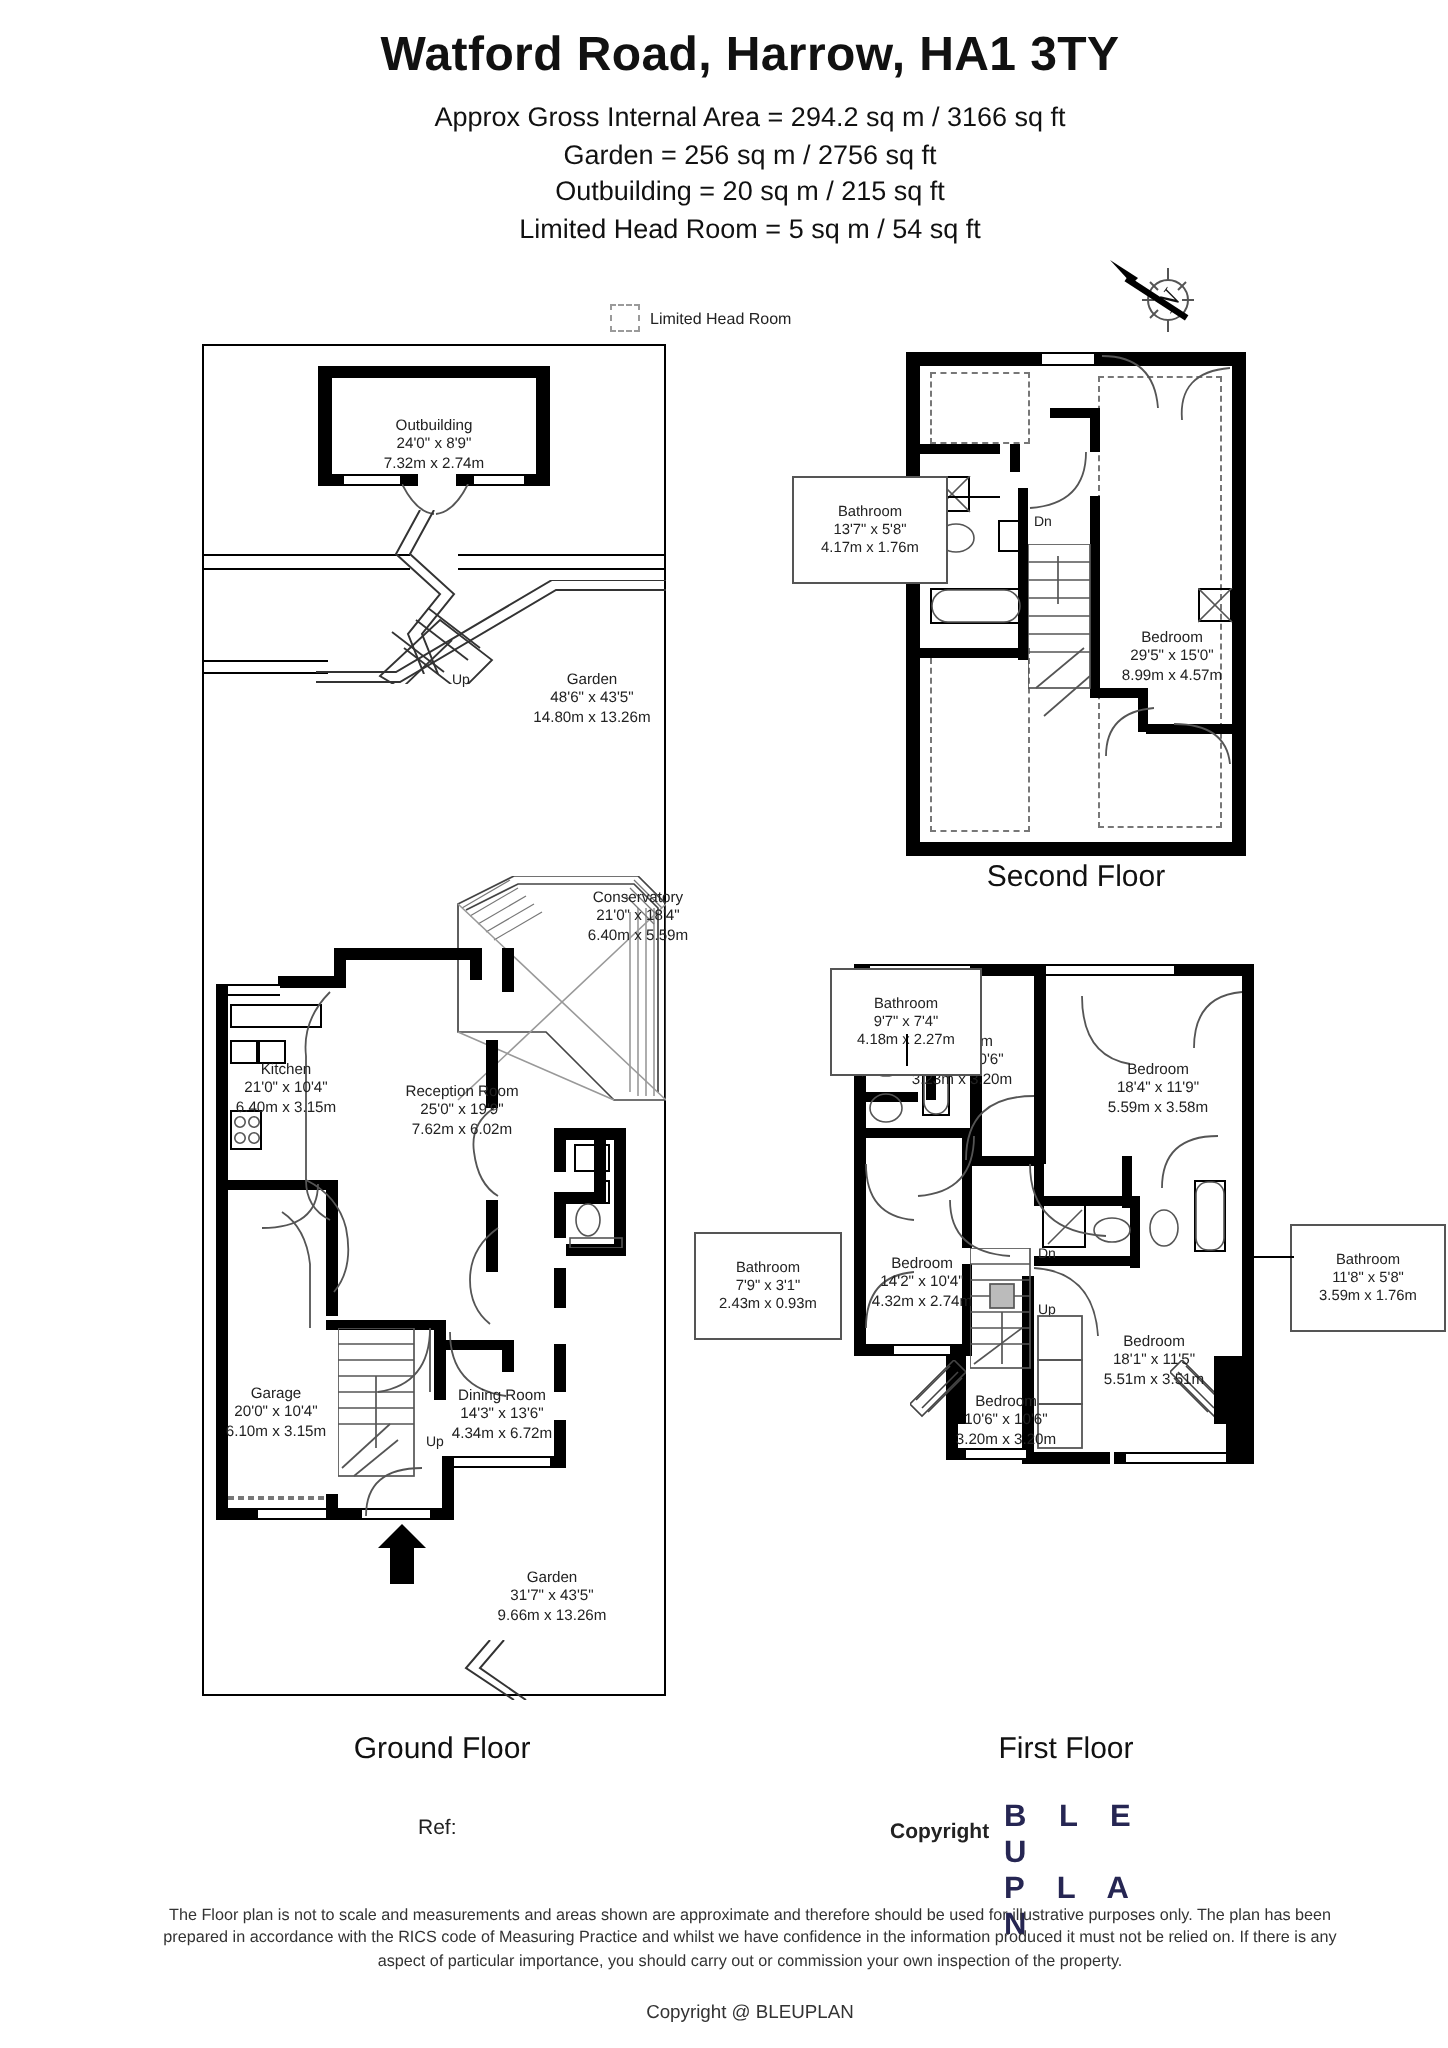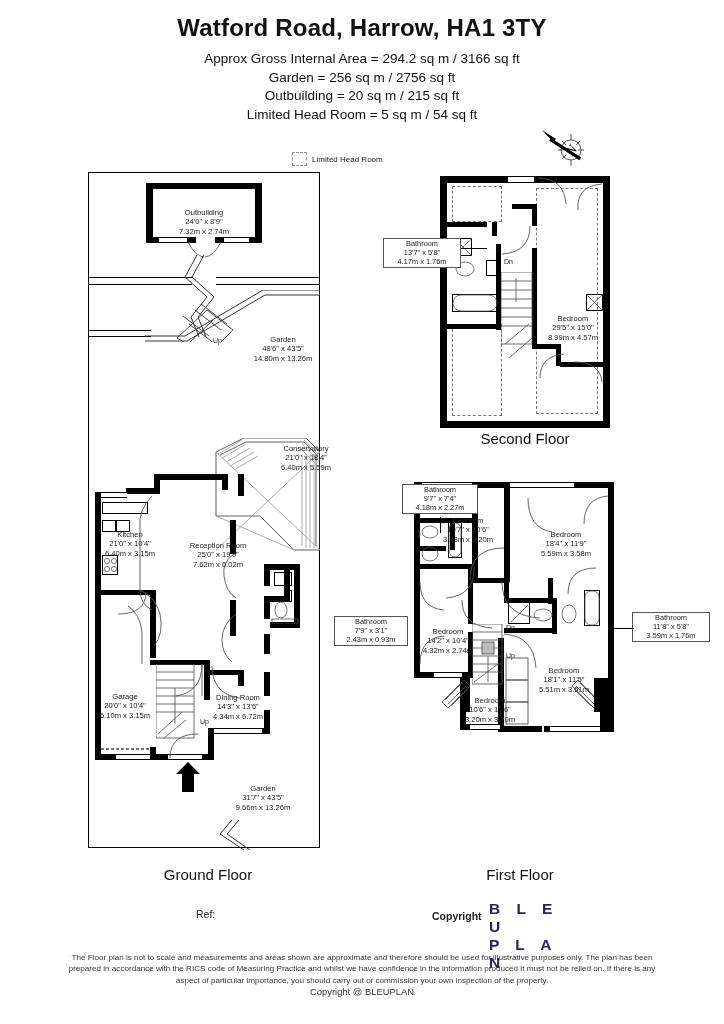--- a/index.html
+++ b/index.html
@@ -1,20 +1,20 @@
 <!DOCTYPE html>
 <html><head>
 <meta charset="utf-8">
 <style>
   html,body{margin:0;padding:0;background:#ffffff;}
   body{
     width:724px;height:1024px;position:relative;overflow:hidden;
     font-family:"Liberation Sans", sans-serif;color:#111;
   }
-  .page{position:absolute;left:0;top:0;width:576px;height:1024px;}
+  .page{position:absolute;left:13px;top:0;width:576px;height:1024px;}
 
   
   .title{
     position:absolute;left:0;top:14px;width:724px;text-align:center;
     font-size:24px;font-weight:bold;letter-spacing:.2px;
   }
   .summary{
     position:absolute;left:0;top:50px;width:724px;text-align:center;
     font-size:13.5px;line-height:18.5px;
   }
@@ -42,42 +42,42 @@
   .rlabel{
     position:absolute;text-align:center;font-size:7.6px;line-height:9.3px;
     color:#222;white-space:nowrap;
   }
   .rlabel .nm{display:block;}
   .rlabel .d1{display:block;}
   .rlabel .d2{display:block;}
 
   .callout{
     position:absolute;border:1px solid #555;background:#fff;box-sizing:border-box;
-    text-align:center;font-size:7.4px;line-height:9.2px;color:#222;padding:0 3px;
+    text-align:center;font-size:7.4px;line-height:9.2px;color:#222;padding:12px 3px;
     white-space:nowrap;
   }
 
   .tagsm{position:absolute;font-size:7px;color:#222;}
 
   .floorname{
     position:absolute;text-align:center;font-size:15px;color:#111;white-space:nowrap;
   }
 
   
   .ref{position:absolute;left:196px;top:908px;font-size:10.5px;color:#222;}
   .copy{position:absolute;left:432px;top:910px;font-size:10.5px;color:#222;font-weight:bold;}
   .brand{
     position:absolute;left:489px;top:900px;font-size:15.5px;font-weight:bold;
     letter-spacing:6px;line-height:18px;color:#262653;
   }
   .disclaimer{
     position:absolute;left:62px;top:952px;width:600px;text-align:center;
     font-size:8.1px;line-height:11.4px;color:#333;
   }
-  .disclaimer .last{display:block;font-size:9.4px;margin-top:0;}
+  .disclaimer .last{display:block;font-size:9.4px;margin-top:14px;}
 </style>
 </head>
 <body>
 
 <div class="page">
 
   <div class="title">Watford Road, Harrow, HA1 3TY</div>
 
   <div class="summary">
     <div>Approx Gross Internal Area = 294.2 sq m / 3166 sq ft</div>

